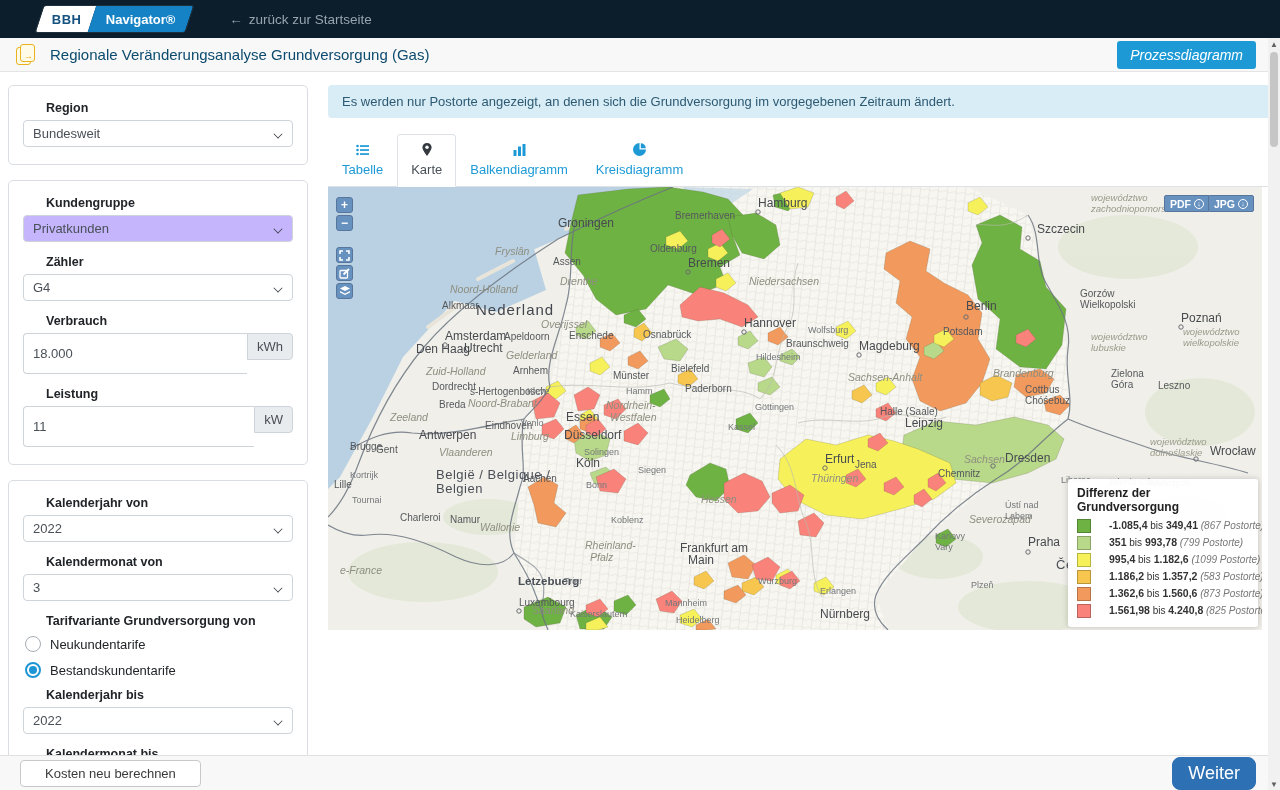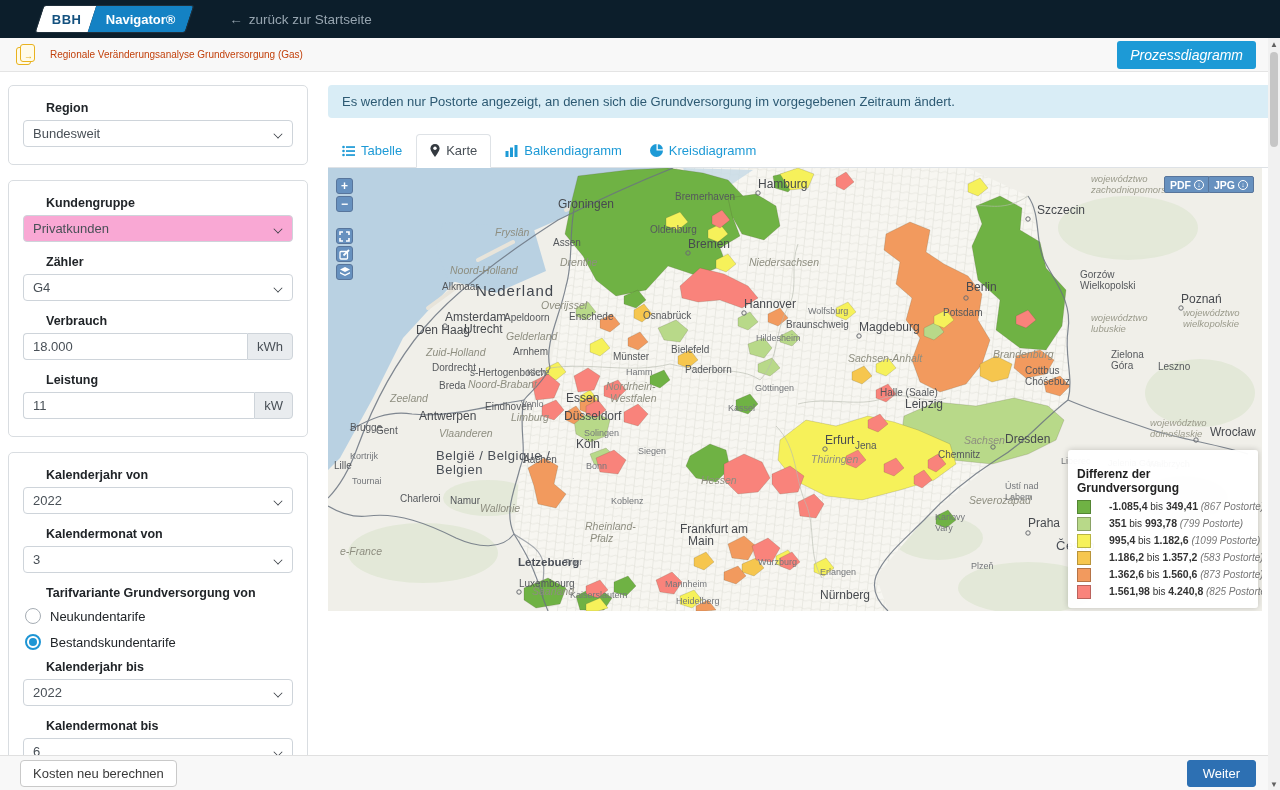--- a/index.html
+++ b/index.html
@@ -16,78 +16,78 @@
   .logo-nav span { transform:skewX(18deg); }
   .back-link { margin-left:40px; color:#97a5b0; font-size:13.5px; text-decoration:none; display:flex; align-items:center; gap:6px; cursor:pointer; }
 
   
   .page-header { position:absolute; left:0; top:38px; width:1268px; height:34px; background:#f8f8f8; border-bottom:1px solid #e4e4e4; display:flex; align-items:center; padding:0 12px 0 16px; }
   .doc-icon { width:20px; height:22px; position:relative; margin-right:14px; flex:0 0 auto; }
   .doc-icon .p1,.doc-icon .p2 { position:absolute; width:15px; height:18px; border:1.5px solid #e9b21e; border-radius:3px; background:#fffbe9; }
   .doc-icon .p1 { left:0; top:3px; }
   .doc-icon .p2 { left:4px; top:0; }
   .doc-icon .arr { position:absolute; left:8px; top:7px; color:#e9b21e; font-size:9px; font-weight:bold; }
-  .page-title { font-size:10px; color:#c2410c; }
+  .page-title { font-size:15px; color:#0c4a6e; }
   .process-btn { margin-left:auto; background:#1d9ad6; color:#fff; border:none; border-radius:3px; font-size:14px; padding:6px 13px; cursor:pointer; font-family:inherit;font-style:italic; }
 
   
   .sidebar { position:absolute; left:8px; top:85px; width:300px; }
   .card { background:#fff; border:1px solid #d9dde1; border-radius:5px; padding:15px 14px; margin-bottom:15px; }
   .fgroup { margin-bottom:13px; }
   .fgroup:last-child { margin-bottom:2px; }
   .flabel { display:block; font-size:12.5px; font-weight:bold; color:#212529; margin-bottom:5px;padding-left:23px; }
   .select { height:27px; border:1px solid #ced4da; border-radius:4px; background:#fff; display:flex; align-items:center; padding:0 9px; font-size:13px; color:#495057; cursor:pointer; }
-  .select.disabled { background:#f9a8d4; }
+  .select.disabled { background:#c4b5fd; }
   .select .val { flex:1; }
   .chev { width:9px; height:9px; position:relative; flex:0 0 auto; }
   .chev::before { content:""; position:absolute; left:0; top:1px; width:7px; height:7px; border-right:1.6px solid #343a40; border-bottom:1.6px solid #343a40; transform:rotate(45deg) scale(.8); }
   .igroup { display:flex; }
-  .igroup input { flex:1; min-width:0; height:27px; border:1px solid #ced4da; border-right:none; border-radius:4px 0 0 4px; padding:0 9px; font-size:13px; color:#495057; font-family:inherit; outline:none; }
+  .igroup input { flex:1; min-width:0; height:41px; border:1px solid #ced4da; border-right:none; border-radius:4px 0 0 4px; padding:0 9px; font-size:13px; color:#495057; font-family:inherit; outline:none; }
   .suffix { height:27px; background:#e9ecef; border:1px solid #ced4da; border-radius:0 4px 4px 0; display:flex; align-items:center; padding:0 9px; font-size:13px; color:#495057; }
   .radio-row { display:flex; align-items:center; gap:9px; margin:8px 0 10px 2px; cursor:pointer; }
   .radio { width:16px; height:16px; border-radius:50%; flex:0 0 auto; }
   .radio.off { border:1px solid #a6adb4; background:#fff; }
   .radio.on { border:2px solid #1e95d4; background:#fff; position:relative; }
   .radio.on::after { content:""; position:absolute; left:2px; top:2px; width:8px; height:8px; border-radius:50%; background:#1e95d4; }
   .radio-label { font-size:13px; color:#212529;text-align:right; }
 
   
   .content { position:absolute; left:328px; top:85px; width:1012px; }
   .banner { background:#d9edf6; border-radius:4px; padding:9px 14px; font-size:13px; color:#2d5a73; }
   .tabs { display:flex; margin-top:16px; border-bottom:1px solid #dee2e6; align-items:flex-end; }
-  .tab { display:flex; align-items:center; gap:6px; padding:8px 13px 9px; font-size:13px; color:#1d9ad6; cursor:pointer; border:1px solid transparent; margin-bottom:-1px; }
+  .tab { display:flex; align-items:center; gap:6px; padding:8px 13px 9px; font-size:13px; color:#1d9ad6; cursor:pointer; border:1px solid transparent; margin-bottom:-1px;flex-direction:column; }
   .tab.active { background:#fff; color:#495057; border-color:#dee2e6 #dee2e6 #fff; border-radius:4px 4px 0 0; }
   .tab svg { display:block; }
 
   
   .map { position:relative; width:934px; height:443px; background:#eef0ea; overflow:hidden; cursor:grab; }
   .map svg.base { position:absolute; left:0; top:0; }
   text.city   { font-size:10px; fill:#55585c; }
   text.citylg { font-size:12px; fill:#474a4f; }
   text.citysm { font-size:9px;  fill:#74777b; }
   text.region { font-size:10.5px; font-style:italic; fill:#8e8e80; }
   text.voiv   { font-size:9.5px; font-style:italic; fill:#9b9b8c; }
   text.country{ font-size:15px; fill:#42474f; letter-spacing:1px; }
   text.country2{ font-size:13px; fill:#4a4f57; letter-spacing:.5px; }
   text.country3{ font-size:11.5px; fill:#4a4f57; font-weight:bold; }
   .mapbtn { position:absolute; width:17px; height:16px; background:#6791bf; border:1px solid #58759b; border-radius:3px; color:#fff; display:flex; align-items:center; justify-content:center; font-size:12px; font-weight:bold; cursor:pointer; }
   .exportbtn { position:absolute; top:8px; height:17px; background:#6791bf; border:1px solid #58759b; border-radius:2px; color:#fff; font-size:10.5px; font-weight:bold; display:flex; align-items:center; gap:3px; padding:0 5px; cursor:pointer; }
   .dlcirc { width:10px; height:10px; border:1.2px solid #fff; border-radius:50%; display:flex; align-items:center; justify-content:center; font-size:7px; line-height:1; }
-  .legend { position:absolute; right:4px; bottom:3px; width:190px; background:rgba(255,255,255,.96); border-radius:3px; box-shadow:0 0 6px rgba(0,0,0,.2); padding:17px 9px 6px; }
+  .legend { position:absolute; right:4px; bottom:3px; width:190px; background:rgba(255,255,255,.96); border-radius:3px; box-shadow:0 0 6px rgba(0,0,0,.2); padding:7px 9px 6px; }
   .legend-title { font-size:12px; font-weight:bold; color:#222; margin-bottom:5px; }
   .lrow { display:flex; align-items:flex-start; gap:18px; margin-bottom:3px; }
   .lswatch { width:14px; height:14px; border:1px solid rgba(0,0,0,.25); flex:0 0 auto; }
   .ltext { font-size:10px; color:#333; white-space:nowrap; }
   .ltext b { font-size:10.5px; }
   .ltext i { color:#777; }
 
   
   .footer { position:absolute; left:0; bottom:0; width:1268px; height:35px; background:#f8f8f8; border-top:1px solid #e0e0e0; display:flex; align-items:center; padding:0 12px 0 20px; }
-  .recalc-btn { background:#fff; border:1px solid #c9c9c9; border-radius:4px; padding:5px 12px; font-size:13px; color:#3a3a3a; cursor:pointer; font-family:inherit; }
-  .next-btn { margin-left:auto; background:#2d70b3; border:1px solid #2d70b3; border-radius:3px; padding:5px 15px; font-size:13px; color:#fff; cursor:pointer; font-family:inherit; }
+  .recalc-btn { background:#fff; border:1px solid #c9c9c9; border-radius:4px; padding:5px 24px; font-size:13px; color:#3a3a3a; cursor:pointer; font-family:inherit; }
+  .next-btn { margin-left:auto; background:#2d70b3; border:1px solid #2d70b3; border-radius:8px; padding:5px 15px; font-size:18px; color:#fff; cursor:pointer; font-family:inherit; }
 
   
   .vscroll { position:absolute; right:0; top:38px; width:12px; height:752px; background:#f1f1f1; }
   .vscroll .arrow { position:absolute; left:0; width:12px; height:12px; color:#606060; font-size:8px; display:flex; align-items:center; justify-content:center; cursor:pointer; }
   .vscroll .thumb { position:absolute; left:2px; top:14px; width:8px; height:95px; background:#c6c6c6; border-radius:4px; cursor:pointer; }
 </style>
 </head>
 <body>
 
 <div class="app">

